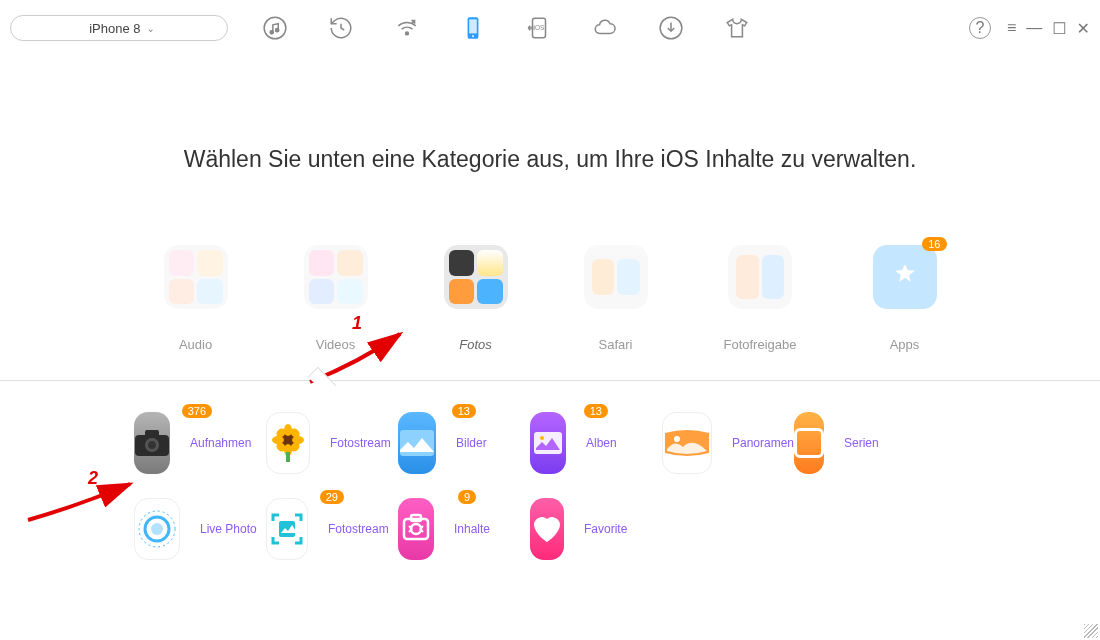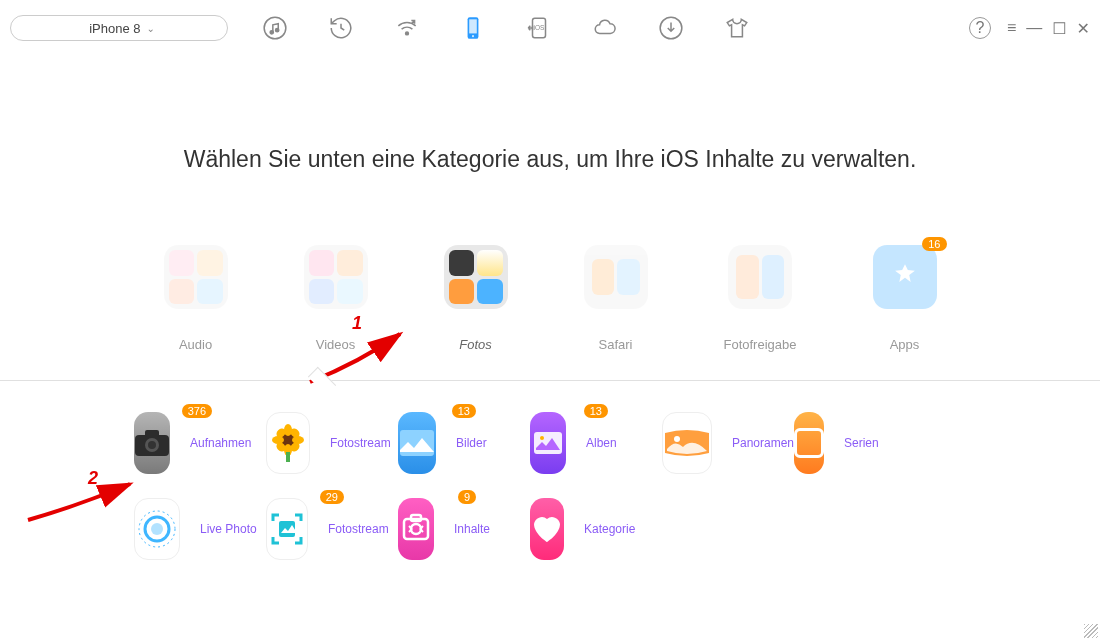--- a/index.html
+++ b/index.html
@@ -286,21 +286,21 @@
       </div>
     <div class="badge">9</div>
     <div class="sub-label">Inhalte</div>
   </div>
   <div class="sub-item">
     <div class="sub-tile" style="background:linear-gradient(#ff5fa8,#ff2b7a)">
         <svg width="34" height="30" viewBox="0 0 34 30">
           <path d="M17 28s-13-8-13-18a8 8 0 0 1 13-5 8 8 0 0 1 13 5c0 10-13 18-13 18z" fill="#fff"></path>
         </svg>
       </div>
-    <div class="sub-label">Kategorie</div>
+    <div class="sub-label">Favorite</div>
   </div>
 </div>
 
 <svg class="anno-arrow" style="left:300px;top:322px" width="120" height="70">
   <defs>
       <marker id="ah1" markerWidth="10" markerHeight="10" refX="8" refY="3" orient="auto">
         <path d="M0 0L9 3L0 6z" fill="#e30000"></path>
       </marker>
     </defs>
   <path d="M10 60 Q60 40 100 12" stroke="#e30000" stroke-width="4" fill="none" marker-end="url(#ah1)"></path>

